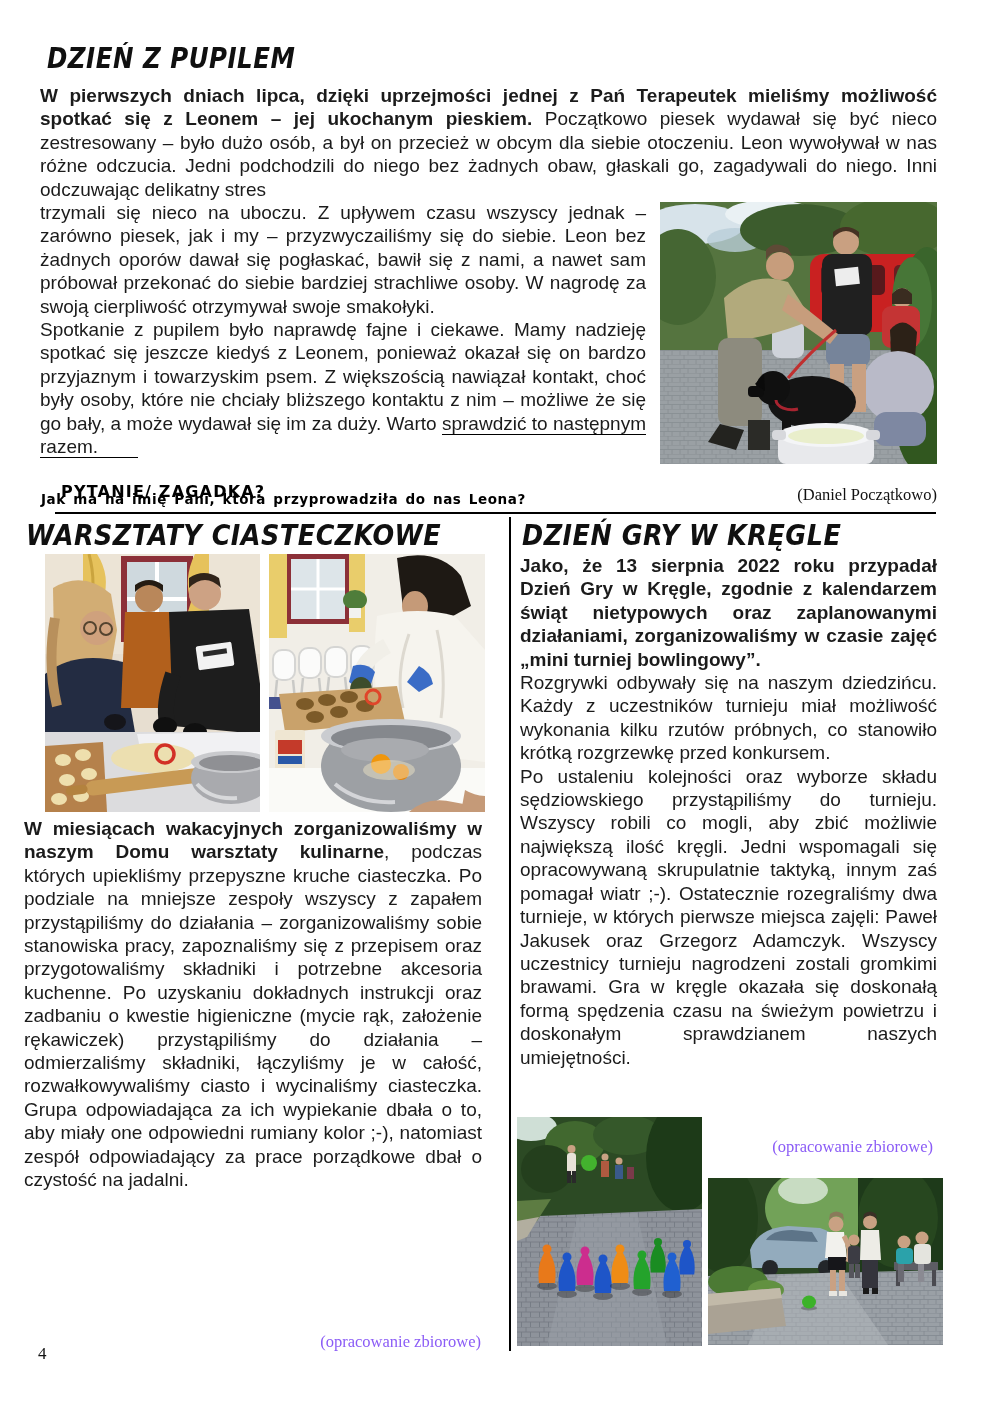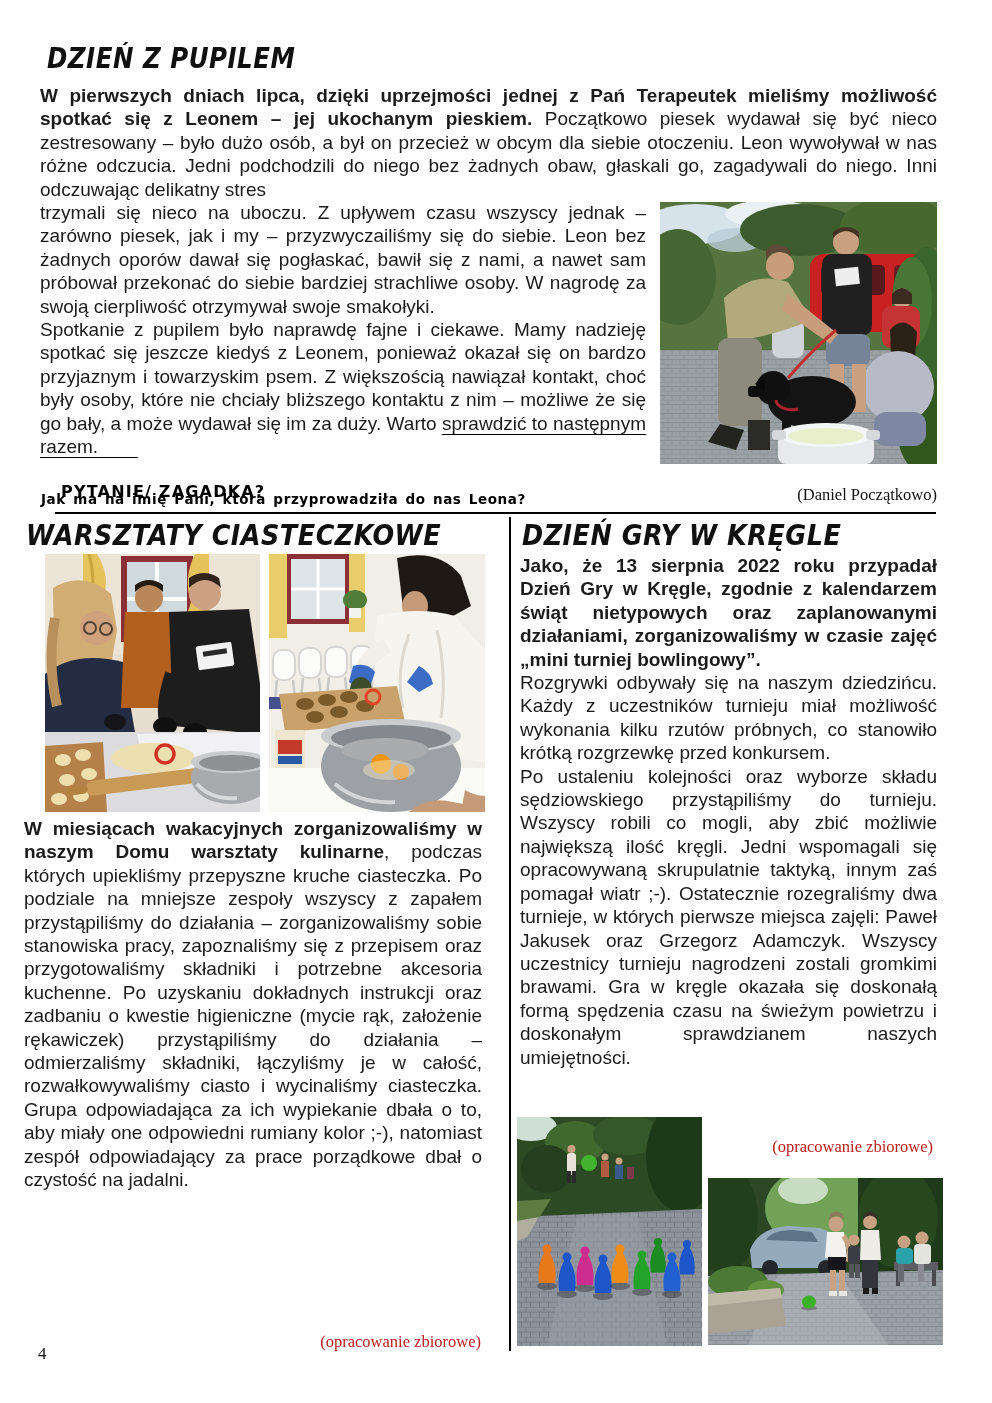--- a/index.html
+++ b/index.html
@@ -26,21 +26,21 @@
           font-size:16.5px;color:#111;}
   .hrule{position:absolute;left:55px;top:512px;width:881px;height:2px;background:#000;}
   .vrule{position:absolute;left:509px;top:517px;width:2px;height:834px;background:#000;}
   .col-left{position:absolute;left:24px;top:520px;width:458px;height:840px;}
   .col-right{position:absolute;left:520px;top:520px;width:417px;height:840px;}
   .col-left h2,.col-right h2{margin:0 0 4px 2px;}
   .photo-row{display:flex;gap:9px;margin:2px 0 0 21px;}
   .col-left p{margin-top:5px;}
   .col-right p{}
   .bold-intro{font-weight:bold;}
-  .credit{font-family:"Liberation Serif",serif;font-size:16.5px;color:#b91c1c;text-align:center;}
+  .credit{font-family:"Liberation Serif",serif;font-size:16.5px;color:#8b5cf6;text-align:center;}
   .credit-left{position:absolute;right:1px;top:812px;}
   .credit-right{position:absolute;right:4px;top:617px;}
   .photo-pins{position:absolute;left:-3px;top:597px;width:185px;height:229px;}
   .photo-bowlers{position:absolute;left:188px;top:658px;width:235px;height:167px;}
   .page-number{position:absolute;left:38px;top:1344px;font-family:"Liberation Serif",serif;
                font-size:17px;color:#111;}
   b{font-weight:bold;}
 </style>
 </head>
 <body>

